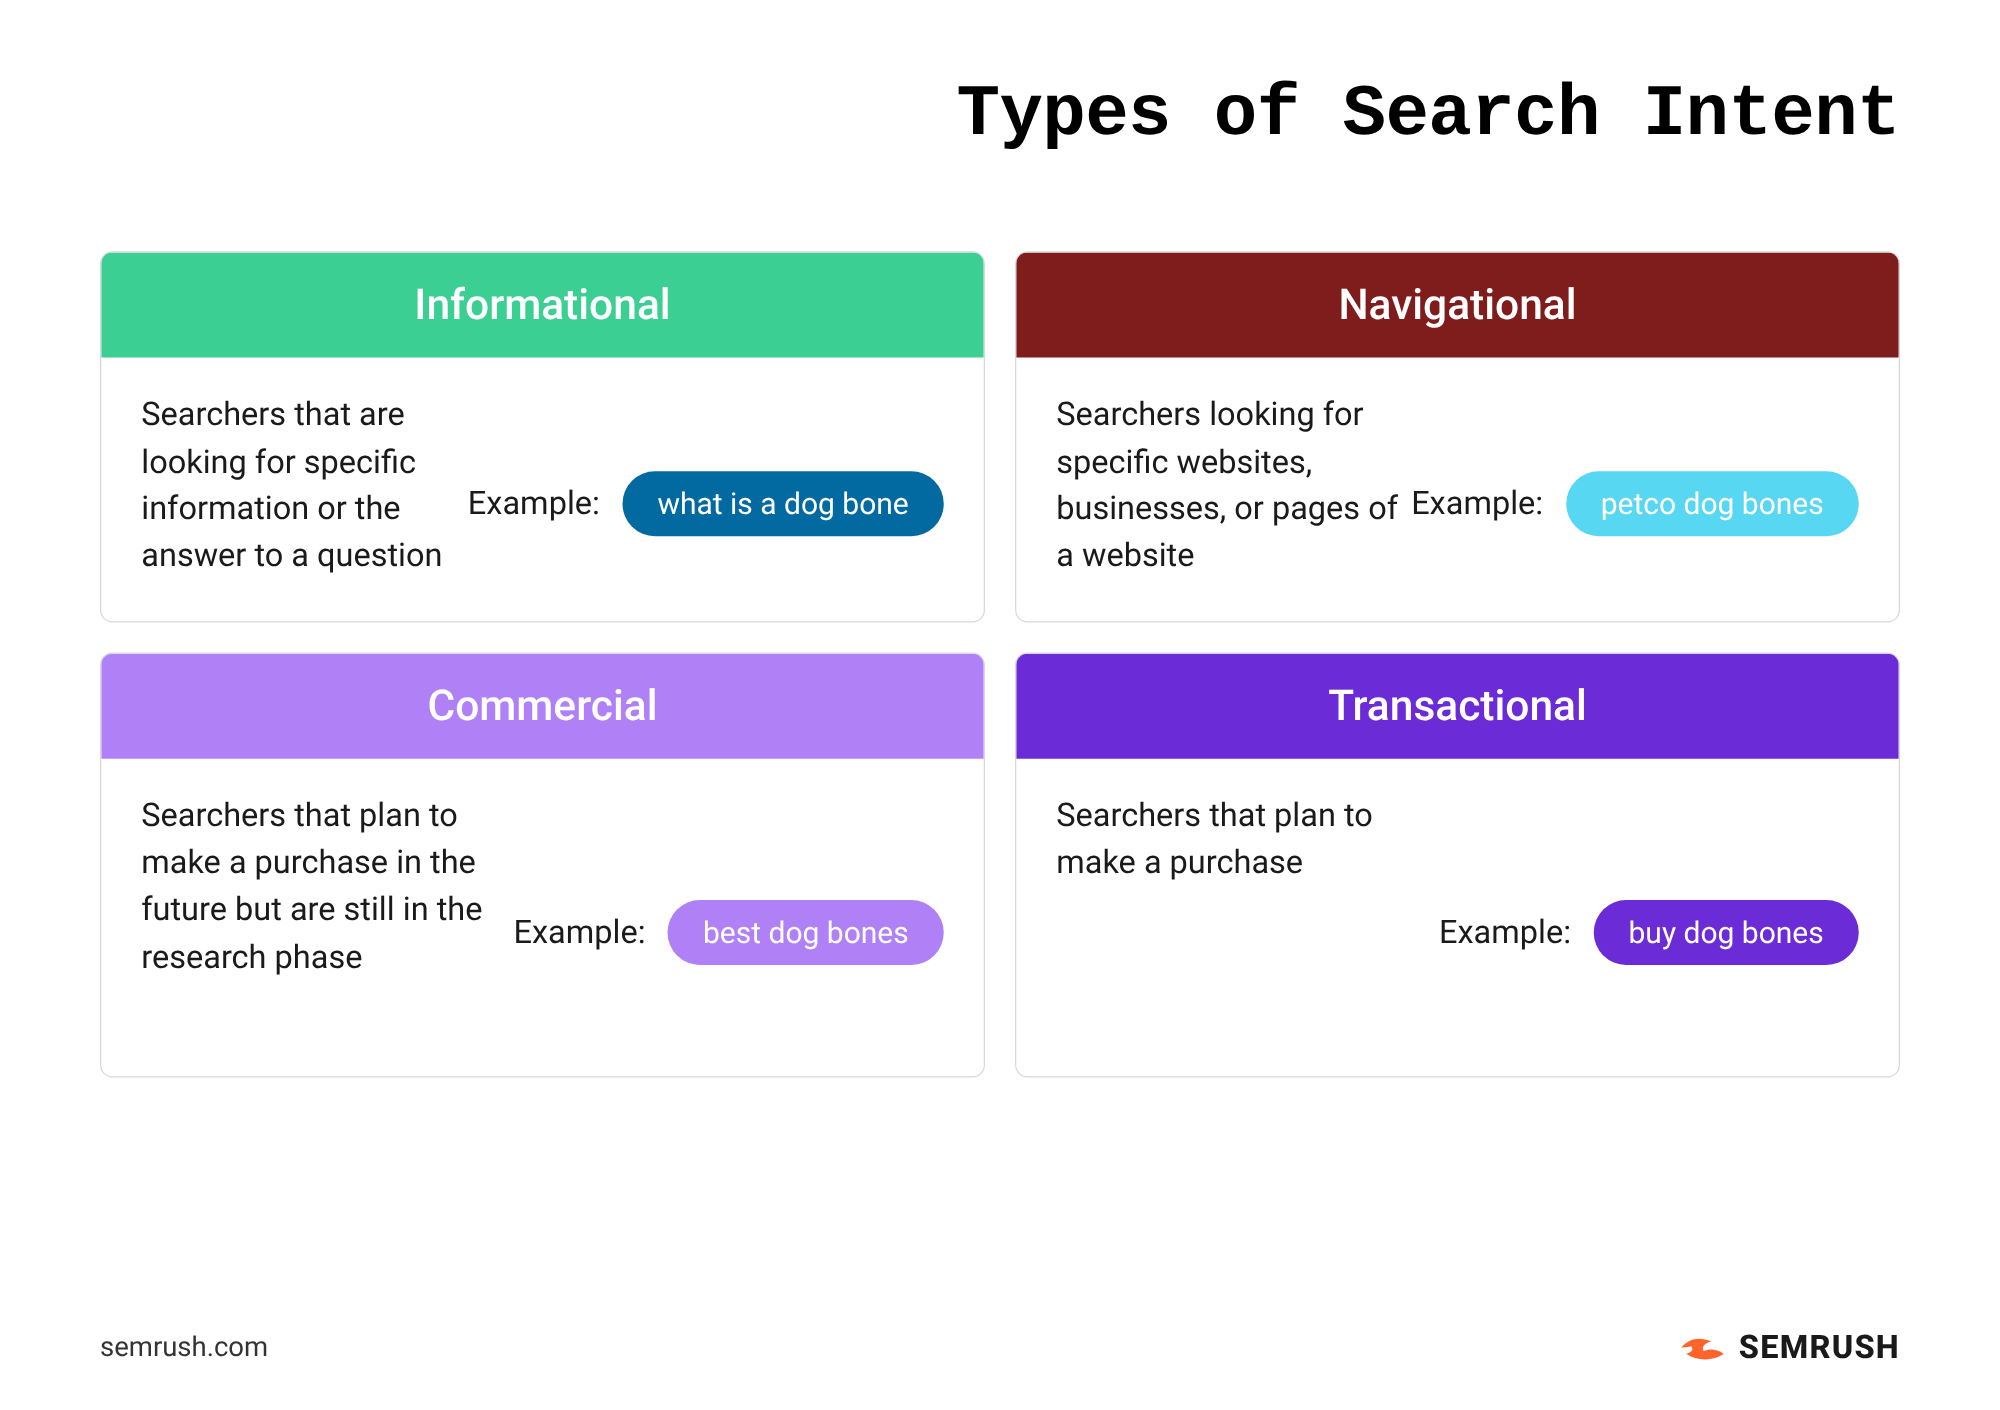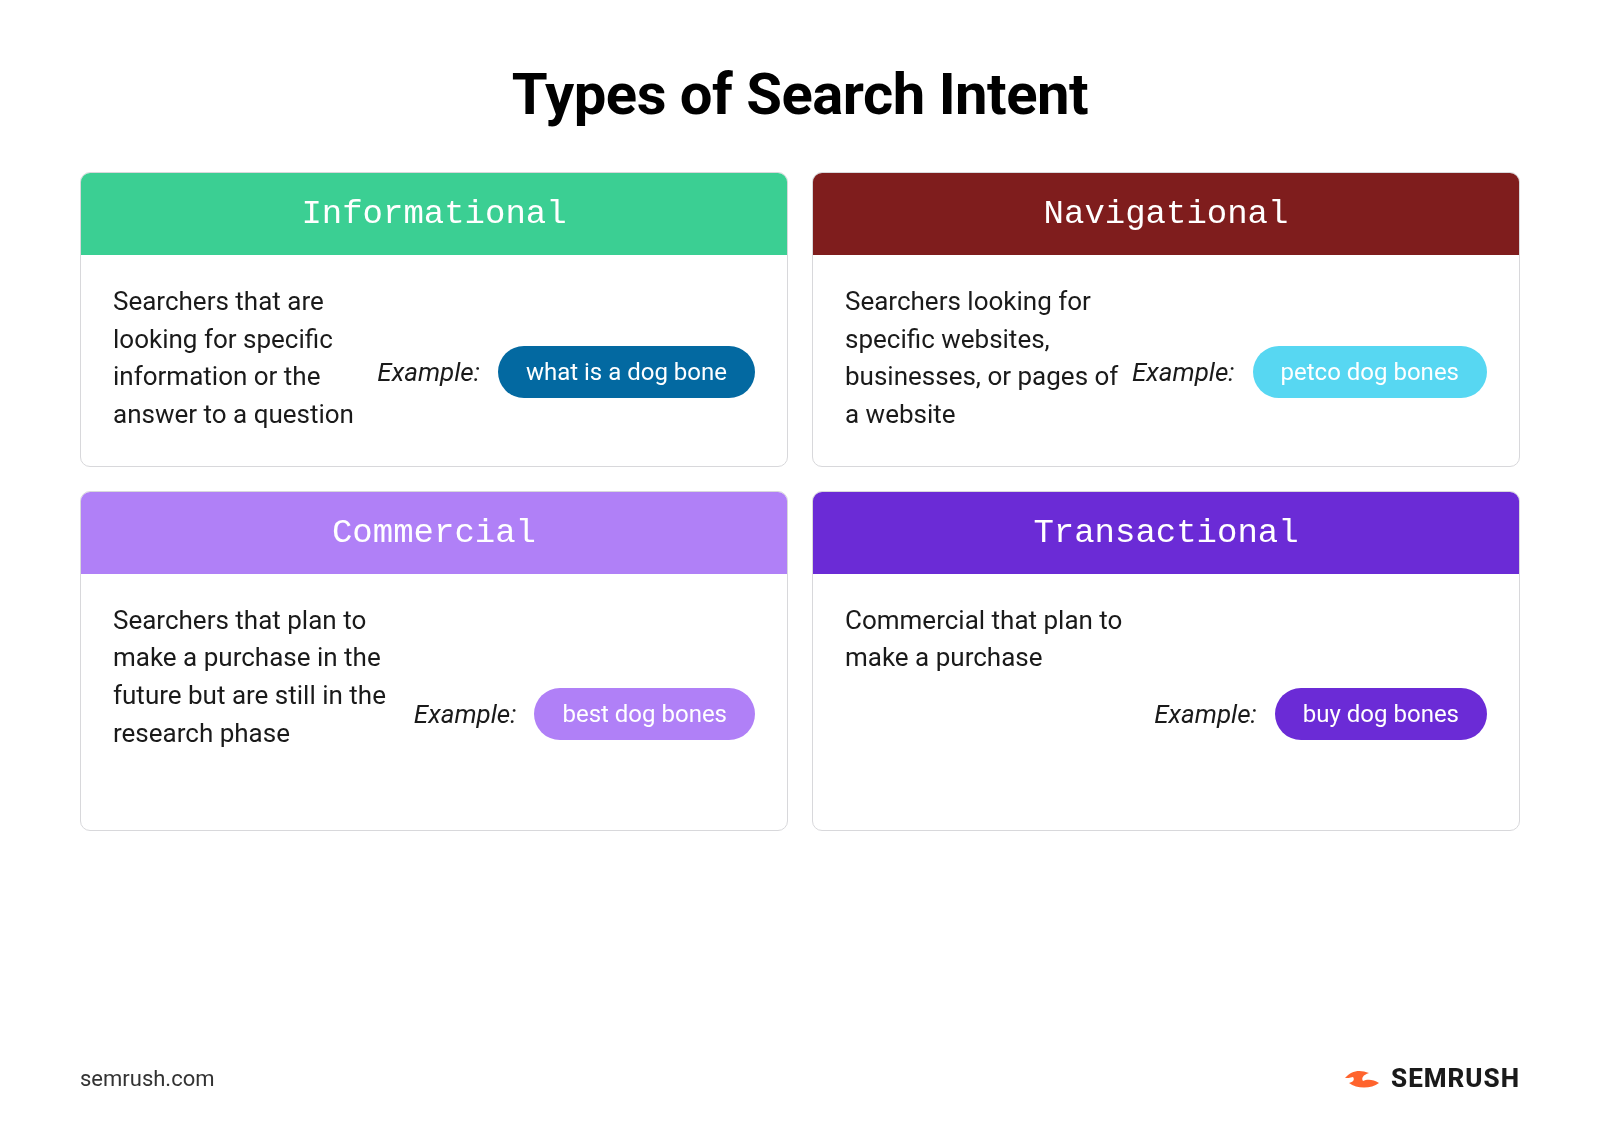--- a/index.html
+++ b/index.html
@@ -5,47 +5,47 @@
   * { box-sizing: border-box; margin: 0; padding: 0; }
   body {
     width: 1600px;
     height: 1128px;
     background: #ffffff;
     font-family: -apple-system, BlinkMacSystemFont, "Segoe UI", Roboto, Helvetica, Arial, sans-serif;
     position: relative;
     padding: 60px 80px 0 80px;
   }
   .title {
-    text-align: center;
+    text-align: right;
     font-size: 58px;
     font-weight: 700;
     color: #000;
-    margin-bottom: 44px;
+    margin-bottom: 76px;
     letter-spacing: -0.5px;
+    font-family: Liberation Mono, monospace;
   }
   .grid {
     display: grid;
     grid-template-columns: 1fr 1fr;
     gap: 24px;
   }
   .card {
     border: 1px solid #d8d8db;
     border-radius: 10px;
     overflow: hidden;
     background: #fff;
     display: flex;
     flex-direction: column;
   }
   .card-header {
     text-align: center;
     font-size: 34px;
     font-weight: 500;
     color: #fff;
     padding: 22px 26px;
-    font-family: Liberation Mono, monospace;
   }
   .card-body {
     padding: 28px 32px 32px 32px;
     display: flex;
     flex-direction: row;
     flex: 1;
   }
   .desc {
     font-size: 26px;
     line-height: 1.45;
@@ -55,21 +55,20 @@
   }
   .example-row {
     display: flex;
     align-items: center;
     gap: 18px;
     margin-top: 28px;
   }
   .example-label {
     font-size: 26px;
     color: #1a1a1a;
-    font-style: italic;
   }
   .pill {
     border-radius: 999px;
     padding: 12px 28px;
     font-size: 24px;
     color: #fff;
     font-weight: 400;
   }
   .row2 { min-height: 340px; }
   .footer {
@@ -134,21 +133,21 @@
       <div class="example-row">
         <span class="example-label">Example:</span>
         <span class="pill" style="background:#b080f7">best dog bones</span>
       </div>
     </div>
   </div>
 
   <div class="card row2">
     <div class="card-header" style="background:#6b2bd6">Transactional</div>
     <div class="card-body">
-      <p class="desc">Commercial that plan to make a purchase</p>
+      <p class="desc">Searchers that plan to make a purchase</p>
       <div class="example-row">
         <span class="example-label">Example:</span>
         <span class="pill" style="background:#6b2bd6">buy dog bones</span>
       </div>
     </div>
   </div>
 
 </div>
 
 <div class="footer">

